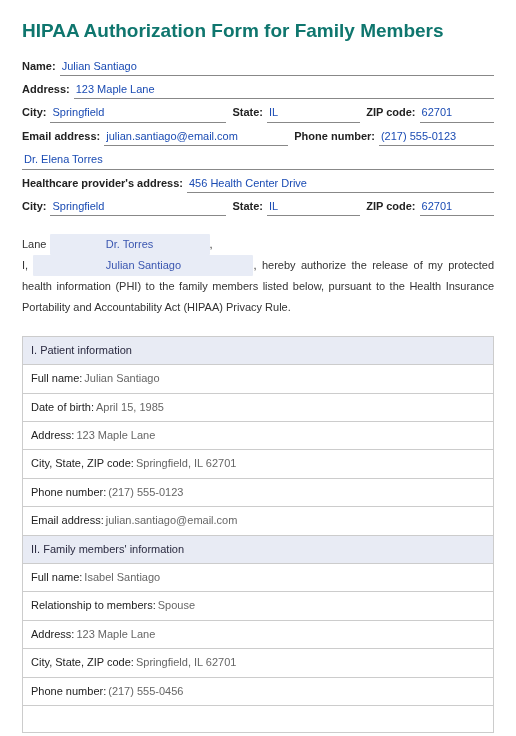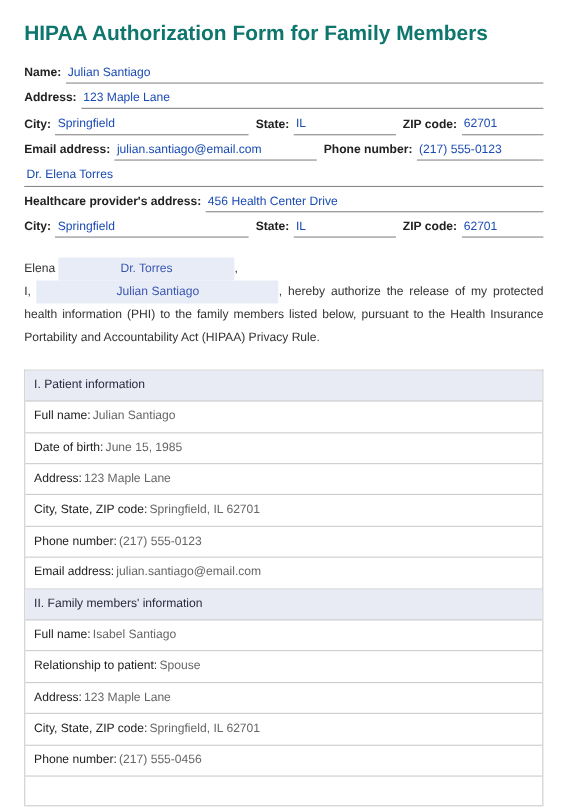--- a/index.html
+++ b/index.html
@@ -19,21 +19,21 @@
     color: #0f766e;
   }
   .field-row {
     display: flex;
     align-items: flex-end;
     gap: 6px;
     margin-bottom: 6px;
   }
   .field-group {
     display: flex;
-    align-items: center;
+    align-items: flex-start;
     flex: 1 1 auto;
   }
   .label {
     font-weight: bold;
     white-space: nowrap;
     margin-right: 4px;
     padding-bottom: 1px;
   }
   .value {
     color: #1a4bb3;
@@ -156,35 +156,35 @@
     <span class="label">State:</span>
     <span class="value">IL</span>
   </div>
   <div class="field-group" style="flex:1">
     <span class="label">ZIP code:</span>
     <span class="value">62701</span>
   </div>
 </div>
 
 <div class="letter">
-  <span>Elena</span>
+  <span>Lane</span>
   <span class="blank wide">Dr. Torres</span><span>,</span><br>
   <span>I,</span>
   <span class="blank wide" style="min-width:220px">Julian Santiago</span><span>, hereby authorize the release of my protected health information (PHI) to the family members listed below, pursuant to the Health Insurance Portability and Accountability Act (HIPAA) Privacy Rule.</span>
 </div>
 
 <div class="table">
   <div class="trow section">I. Patient information</div>
   <div class="trow">
       <span class="tlabel">Full name:</span>
       <span class="tvalue">Julian Santiago</span>
     </div>
   <div class="trow">
       <span class="tlabel">Date of birth:</span>
-      <span class="tvalue">June 15, 1985</span>
+      <span class="tvalue">April 15, 1985</span>
     </div>
   <div class="trow">
       <span class="tlabel">Address:</span>
       <span class="tvalue">123 Maple Lane</span>
     </div>
   <div class="trow">
       <span class="tlabel">City, State, ZIP code:</span>
       <span class="tvalue">Springfield, IL 62701</span>
     </div>
   <div class="trow">
@@ -195,21 +195,21 @@
       <span class="tlabel">Email address:</span>
       <span class="tvalue">julian.santiago@email.com</span>
     </div>
 
   <div class="trow section">II. Family members' information</div>
   <div class="trow">
       <span class="tlabel">Full name:</span>
       <span class="tvalue">Isabel Santiago</span>
     </div>
   <div class="trow">
-      <span class="tlabel">Relationship to patient:</span>
+      <span class="tlabel">Relationship to members:</span>
       <span class="tvalue">Spouse</span>
     </div>
   <div class="trow">
       <span class="tlabel">Address:</span>
       <span class="tvalue">123 Maple Lane</span>
     </div>
   <div class="trow">
       <span class="tlabel">City, State, ZIP code:</span>
       <span class="tvalue">Springfield, IL 62701</span>
     </div>

